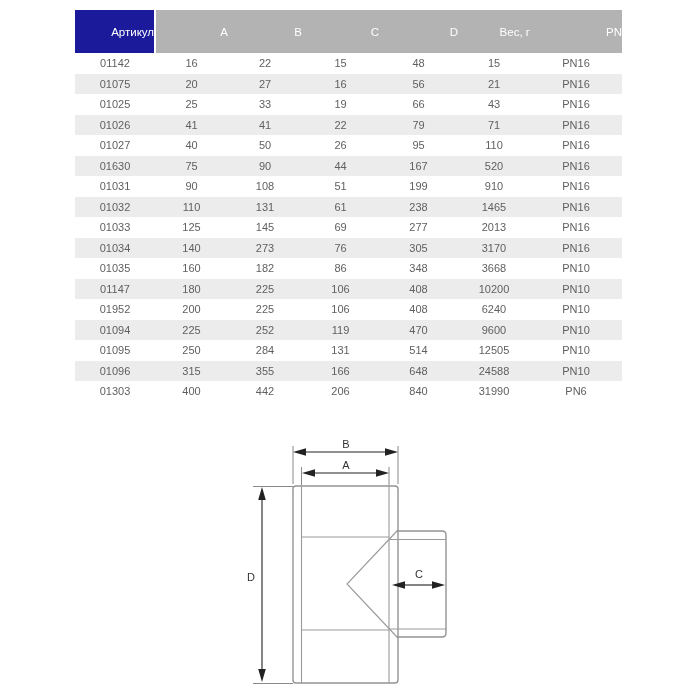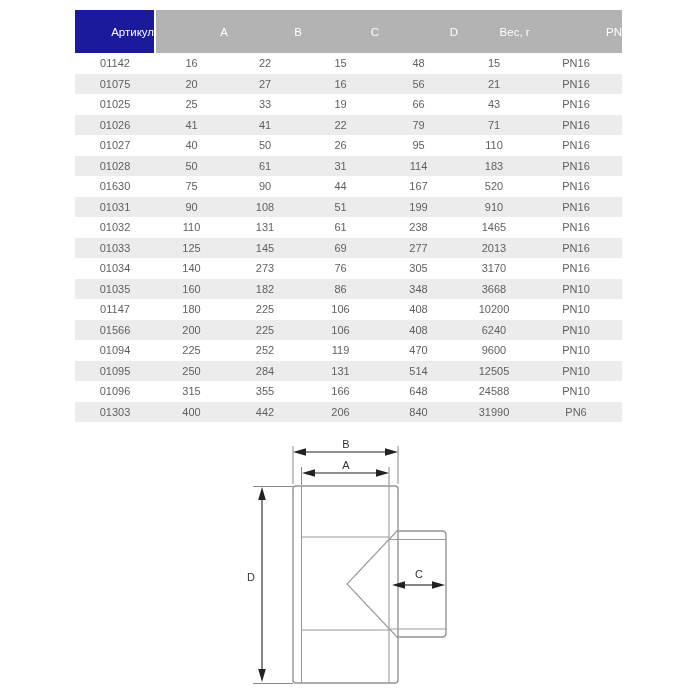--- a/index.html
+++ b/index.html
@@ -93,29 +93,20 @@
         <tr>
           <td>01027</td>
           <td>40</td>
           <td>50</td>
           <td>26</td>
           <td>95</td>
           <td>110</td>
           <td>PN16</td>
         </tr>
         <tr>
-          <td>01028</td>
-          <td>50</td>
-          <td>61</td>
-          <td>31</td>
-          <td>114</td>
-          <td>183</td>
-          <td>PN16</td>
-        </tr>
-        <tr>
           <td>01630</td>
           <td>75</td>
           <td>90</td>
           <td>44</td>
           <td>167</td>
           <td>520</td>
           <td>PN16</td>
         </tr>
         <tr>
           <td>01031</td>
@@ -165,21 +156,21 @@
         <tr>
           <td>01147</td>
           <td>180</td>
           <td>225</td>
           <td>106</td>
           <td>408</td>
           <td>10200</td>
           <td>PN10</td>
         </tr>
         <tr>
-          <td>01566</td>
+          <td>01952</td>
           <td>200</td>
           <td>225</td>
           <td>106</td>
           <td>408</td>
           <td>6240</td>
           <td>PN10</td>
         </tr>
         <tr>
           <td>01094</td>
           <td>225</td>

